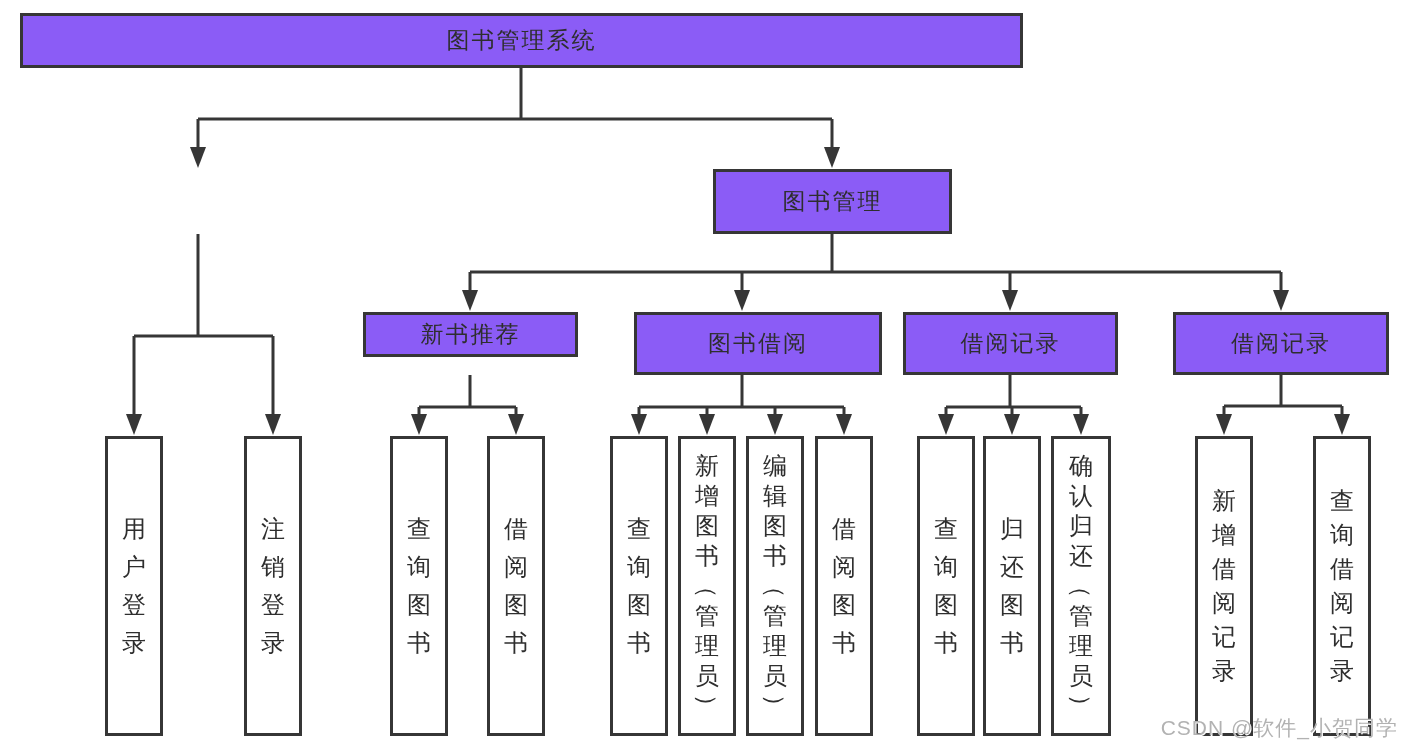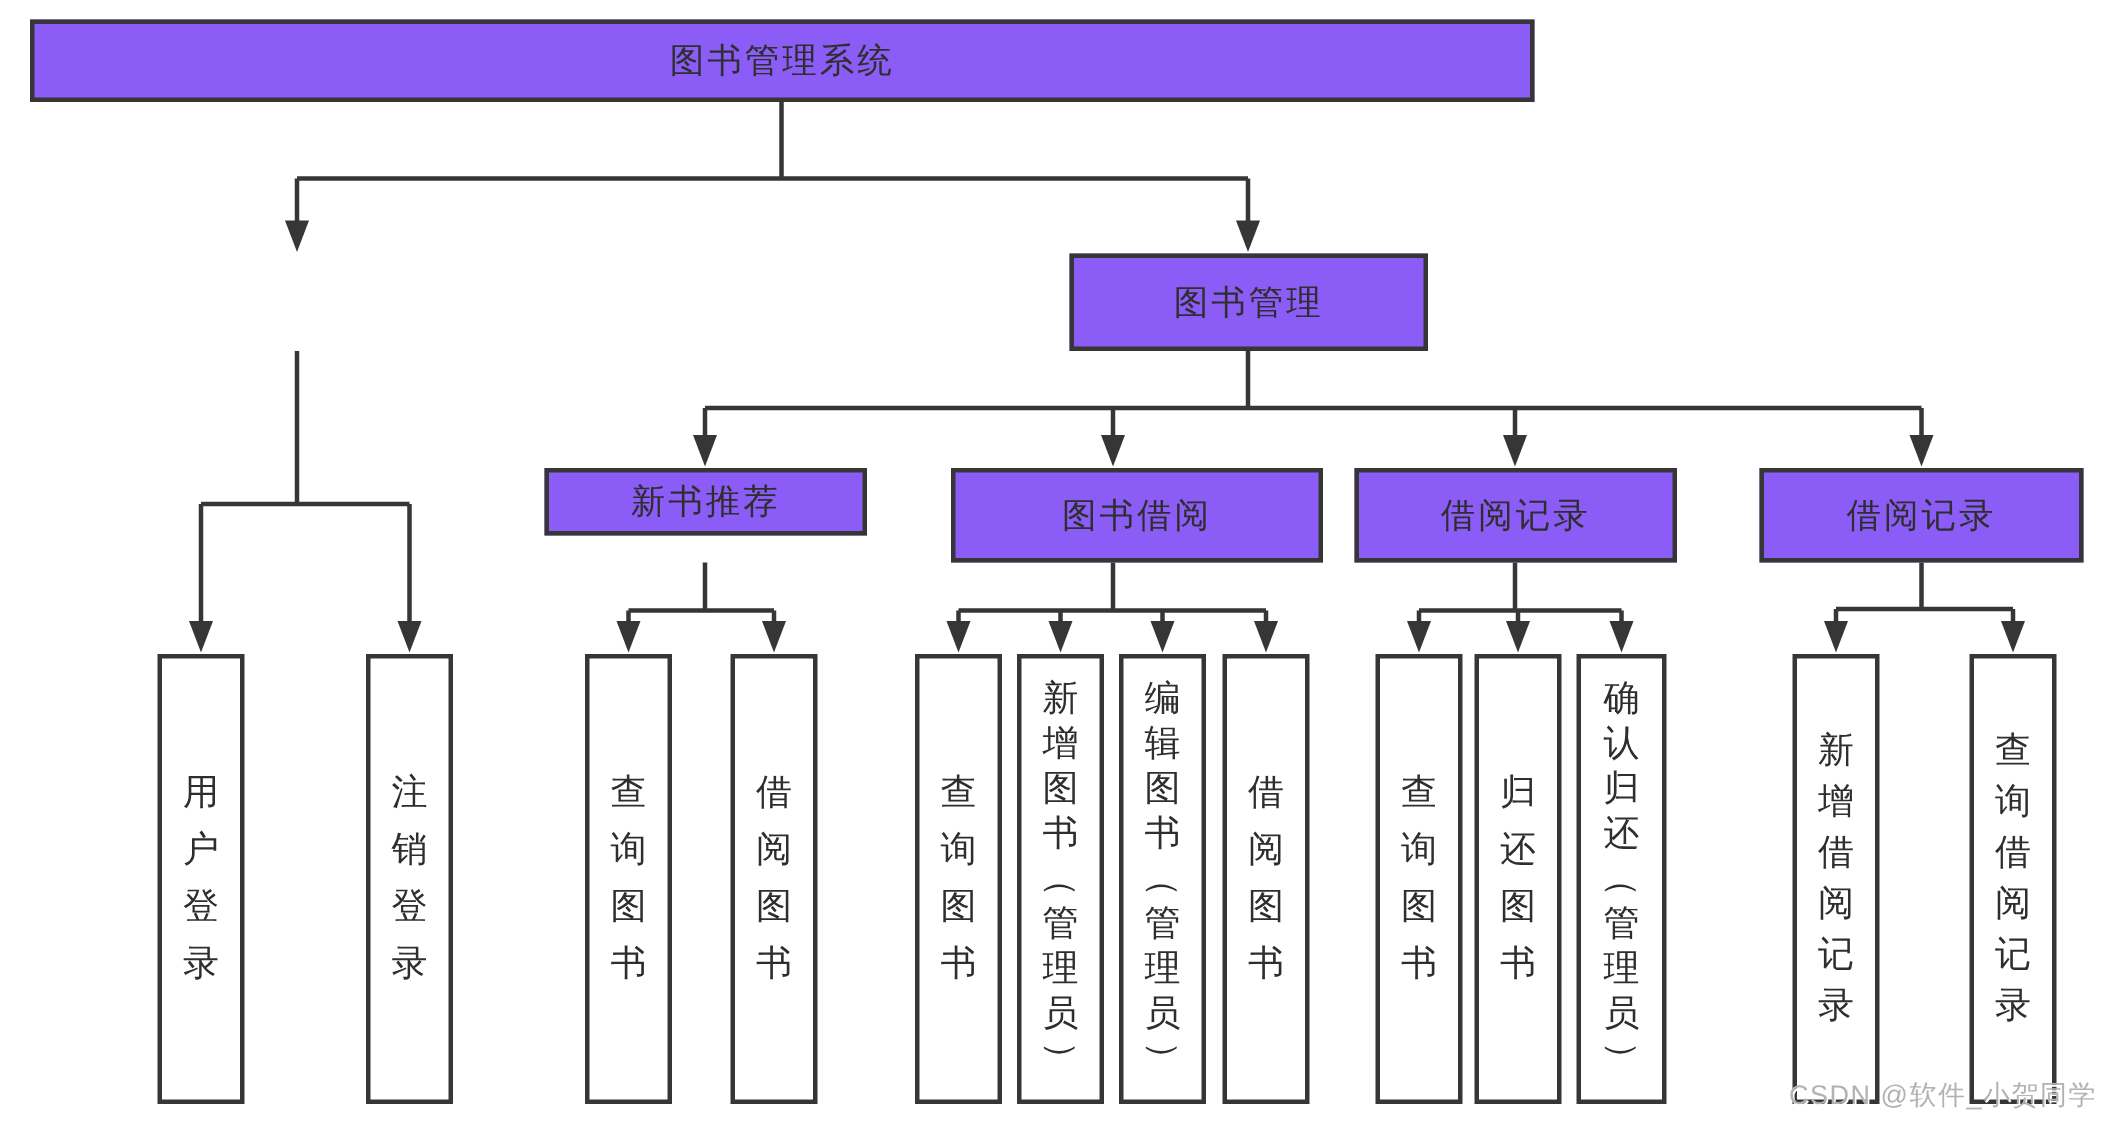--- a/index.html
+++ b/index.html
@@ -33,21 +33,21 @@
     color:#2e2e2e;
   }
   .vchar{
     font-size:24px;line-height:1;
     color:#2e2e2e;
   }
   .vchar.rot{transform:rotate(90deg);}
   .watermark{
     position:absolute;
     right:7px;bottom:5px;
-    font-size:18px;
+    font-size:21px;
     color:#b2b2b2;
     letter-spacing:1px;
     text-shadow:1px 1px 0 #ffffff;
     white-space:nowrap;
   }
 </style>
 </head>
 <body>
 
 <div class="stage">

